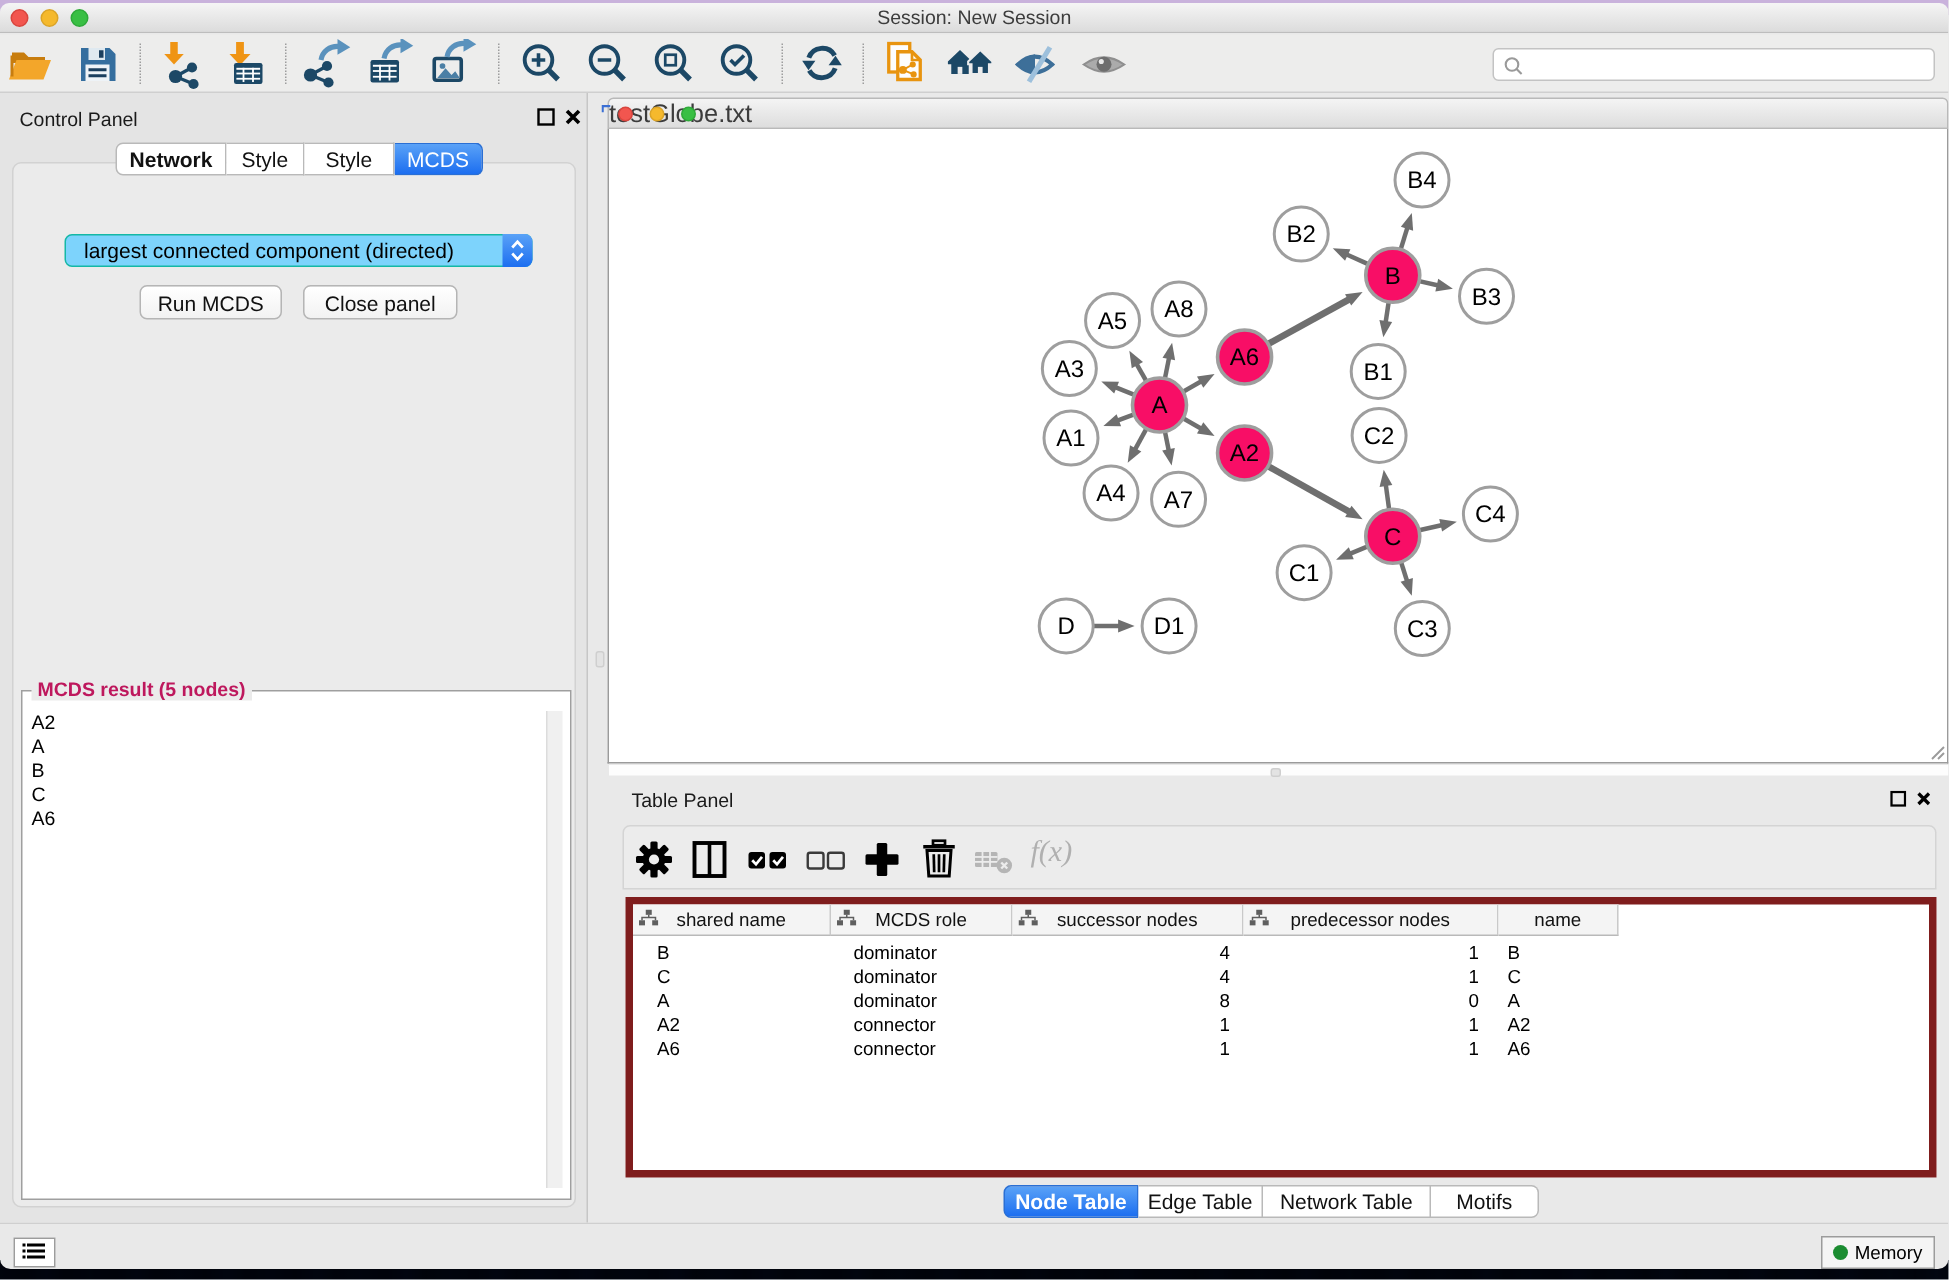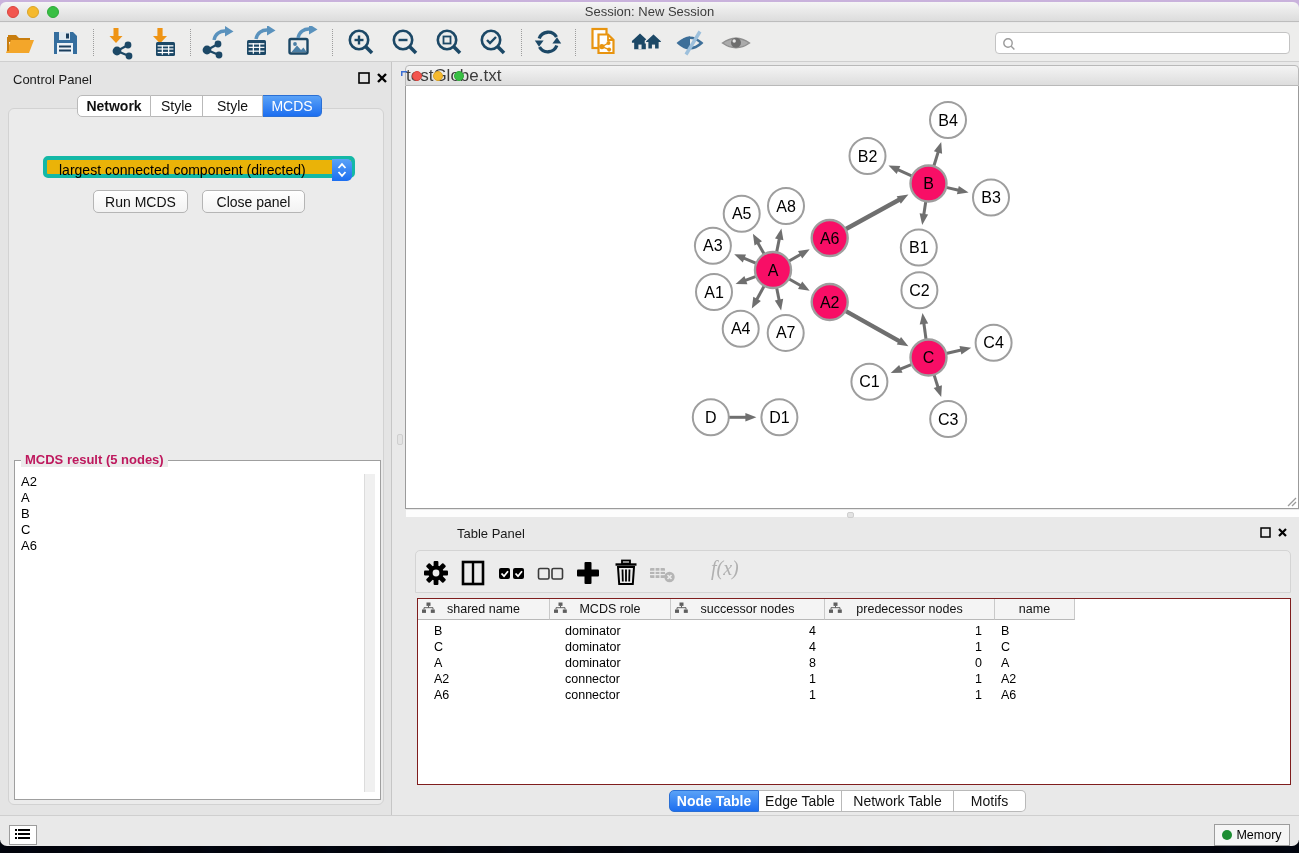--- a/index.html
+++ b/index.html
@@ -32,21 +32,21 @@
 #mcds-list { position:absolute; left:1px; top:13px; width:348px; height:326px; font-size:13px; line-height:16px; color:#000; padding-left:5px; }
 #mcds-scroll { position:absolute; right:5px; top:13px; width:11px; height:318px; background:#f0f0f0; border-left:1px solid #dcdcdc; }
 
 #netwin-tb { left:405px; top:65px; width:894px; height:21px; background:linear-gradient(#f4f4f4,#dddddd);
   border:1px solid #b9b9b9; border-radius:4px 4px 0 0; }
 #netwin-tb .title { width:100%; text-align:left; font-size:17px; color:#3c3c3c; line-height:19px; }
 #canvas { left:405px; top:86px; width:894px; height:423px; background:#fff; border:1px solid #9b9b9b; border-top:none; }
 
 #tpanel { left:405px; top:522px; width:894px; height:293px; background:#e9e9e9; }
 #tp-toolbar { left:10px; top:28px; width:876px; height:43px; background:#ececec; border:1px solid #d4d4d4; border-radius:5px 5px 0 0; }
-#ttable { left:12px; top:76px; width:874px; height:187px; background:#fff; border:1px solid #7f1d1d; }
+#ttable { left:12px; top:76px; width:874px; height:187px; background:#fff; border:5px solid #7f1d1d; }
 .th { position:absolute; top:0; height:21px; background:#f4f4f4; border-right:1px solid #c9c9c9; border-bottom:1px solid #b9b9b9;
   font-size:12.5px; color:#111; display:flex; align-items:center; justify-content:center; }
 .trow { position:absolute; font-size:12.5px; color:#000; height:16px; line-height:16px; }
 #btabs { left:264px; top:268px; height:22px; display:flex; }
 
 #statusbar { left:0; top:815px; width:1299px; height:31px; background:#e9e9e9; border-top:1px solid #cfcfcf; border-radius:0 0 7px 7px; z-index:3; }
 #wallpaper-bot { left:0; top:840px; width:1299px; height:13px; z-index:2; background:#182638; background-image:repeating-linear-gradient(90deg,#1a2a3e 0px,#141f30 17px,#223349 31px,#16222f 44px,#1a2a3e 60px),linear-gradient(90deg,#17243a,#1c2c42 30%,#152233 60%,#1d2f45); background-blend-mode:overlay; }
 </style>
 </head>
 <body>
@@ -223,21 +223,21 @@
   <svg class="abs" style="left:376px;top:10px" width="12" height="12">
       <path d="M2 2 L10 10 M10 2 L2 10" stroke="#000" stroke-width="2.4"></path>
     </svg>
   <div class="abs" id="cp-sub"></div>
   <div class="abs" id="tabbar">
     <div class="tab first" style="width:74px;">Network</div>
     <div class="tab" style="width:52px;">Style</div>
     <div class="tab" style="width:60px;">Style</div>
     <div class="tab sel" style="width:59px;">MCDS</div>
   </div>
-  <div class="abs" style="left:43px;top:94px;width:312px;height:22px;background:#eab308;border:4px solid #14b8a6;border-radius:5px;">
+  <div class="abs" style="left:43px;top:94px;width:312px;height:22px;background:#7dd3fc;border:1px solid #14b8a6;border-radius:5px;">
     <div style="position:absolute;left:12px;top:0;font-size:14px;line-height:20px;color:#000;">largest connected component (directed)</div>
     <div style="position:absolute;right:-1px;top:-1px;width:20px;height:22px;background:linear-gradient(#5aa2f7,#1c6ef0);border-radius:0 5px 5px 0;">
       <svg width="20" height="22" viewBox="0 0 20 22">
           <path d="M6.5 9 L10 5.2 L13.5 9" fill="none" stroke="#fff" stroke-width="1.8"></path>
           <path d="M6.5 13 L10 16.8 L13.5 13" fill="none" stroke="#fff" stroke-width="1.8"></path>
         </svg>
     </div>
   </div>
   <div class="abs btn" style="left:93px;top:128px;width:95px;height:23px;">Run MCDS</div>
   <div class="abs btn" style="left:202px;top:128px;width:103px;height:23px;">Close panel</div>
@@ -339,21 +339,21 @@
 <text x="304.8" y="336.8" text-anchor="middle" font-size="16" fill="#000">D</text>
 <circle cx="373.4" cy="331.3" r="18" fill="#ffffff" stroke="#9e9e9e" stroke-width="2"></circle>
 <text x="373.4" y="336.8" text-anchor="middle" font-size="16" fill="#000">D1</text>
   </svg>
   <svg style="position:absolute;right:1px;bottom:1px" width="12" height="12">
       <path d="M11 3 L3 11 M11 7 L7 11" stroke="#9b9b9b" stroke-width="1.3"></path>
     </svg>
 </div>
 
 <div class="abs" id="tpanel">
-  <div class="abs paneltitle" style="left:16px;top:4px;margin-left:36px;">Table Panel</div>
+  <div class="abs paneltitle" style="left:16px;top:4px;">Table Panel</div>
   <svg class="abs" style="left:855px;top:5px" width="11" height="11">
       <rect x="1" y="1" width="9" height="9" fill="none" stroke="#000" stroke-width="1.5"></rect>
     </svg>
   <svg class="abs" style="left:872px;top:5px" width="11" height="11">
       <path d="M2 2 L9 9 M9 2 L2 9" stroke="#000" stroke-width="2.2"></path>
     </svg>
   <div class="abs" id="tp-toolbar">
     <div style="position:absolute;left:3px;top:5px;width:34px;height:34px;"><svg width="34" height="34" viewBox="0 0 34 34">
           <rect x="14.6" y="5" width="4.8" height="8" rx="1" transform="rotate(0 17 17)" fill="#000"></rect>
           <rect x="14.6" y="5" width="4.8" height="8" rx="1" transform="rotate(45 17 17)" fill="#000"></rect>
@@ -394,21 +394,21 @@
         </svg></div>
 <div style="position:absolute;left:230px;top:5px;width:34px;height:34px;"><svg width="34" height="34" viewBox="0 0 34 34">
           <rect x="4" y="12" width="15" height="10" rx="1" fill="#b5b5b5"></rect>
           <line x1="4" y1="15.3" x2="19" y2="15.3" stroke="#ececec" stroke-width="1.2"></line>
           <line x1="4" y1="18.6" x2="19" y2="18.6" stroke="#ececec" stroke-width="1.2"></line>
           <line x1="9" y1="12" x2="9" y2="22" stroke="#ececec" stroke-width="1.2"></line>
           <line x1="14" y1="12" x2="14" y2="22" stroke="#ececec" stroke-width="1.2"></line>
           <circle cx="23.5" cy="21" r="5.2" fill="#b5b5b5"></circle>
           <path d="M21.5 19 l4 4 M25.5 19 l-4 4" stroke="#ececec" stroke-width="1.6"></path>
         </svg></div>
-<div style="position:absolute;left:271px;top:6px;font-family:'Liberation Serif',serif;font-style:italic;font-size:20px;color:#b0b0b0;margin-left:24px;">f(x)</div>
+<div style="position:absolute;left:271px;top:6px;font-family:'Liberation Serif',serif;font-style:italic;font-size:20px;color:#b0b0b0;">f(x)</div>
   </div>
   <div class="abs" id="ttable">
     <div class="th" style="left:0px;width:132px;"><svg width="13" height="12" viewBox="0 0 13 12" style="position:absolute;left:4px;top:3px;">
           <g fill="#5f5f5f">
             <rect x="4.5" y="0.5" width="4" height="3.4"></rect>
             <rect x="0" y="7.5" width="4" height="3.4"></rect>
             <rect x="8.8" y="7.5" width="4" height="3.4"></rect>
           </g>
           <path d="M6.5 3.9 v1.8 M2 7.5 v-1.8 h9 v1.8" fill="none" stroke="#5f5f5f" stroke-width="1"></path>
         </svg>shared name</div>

